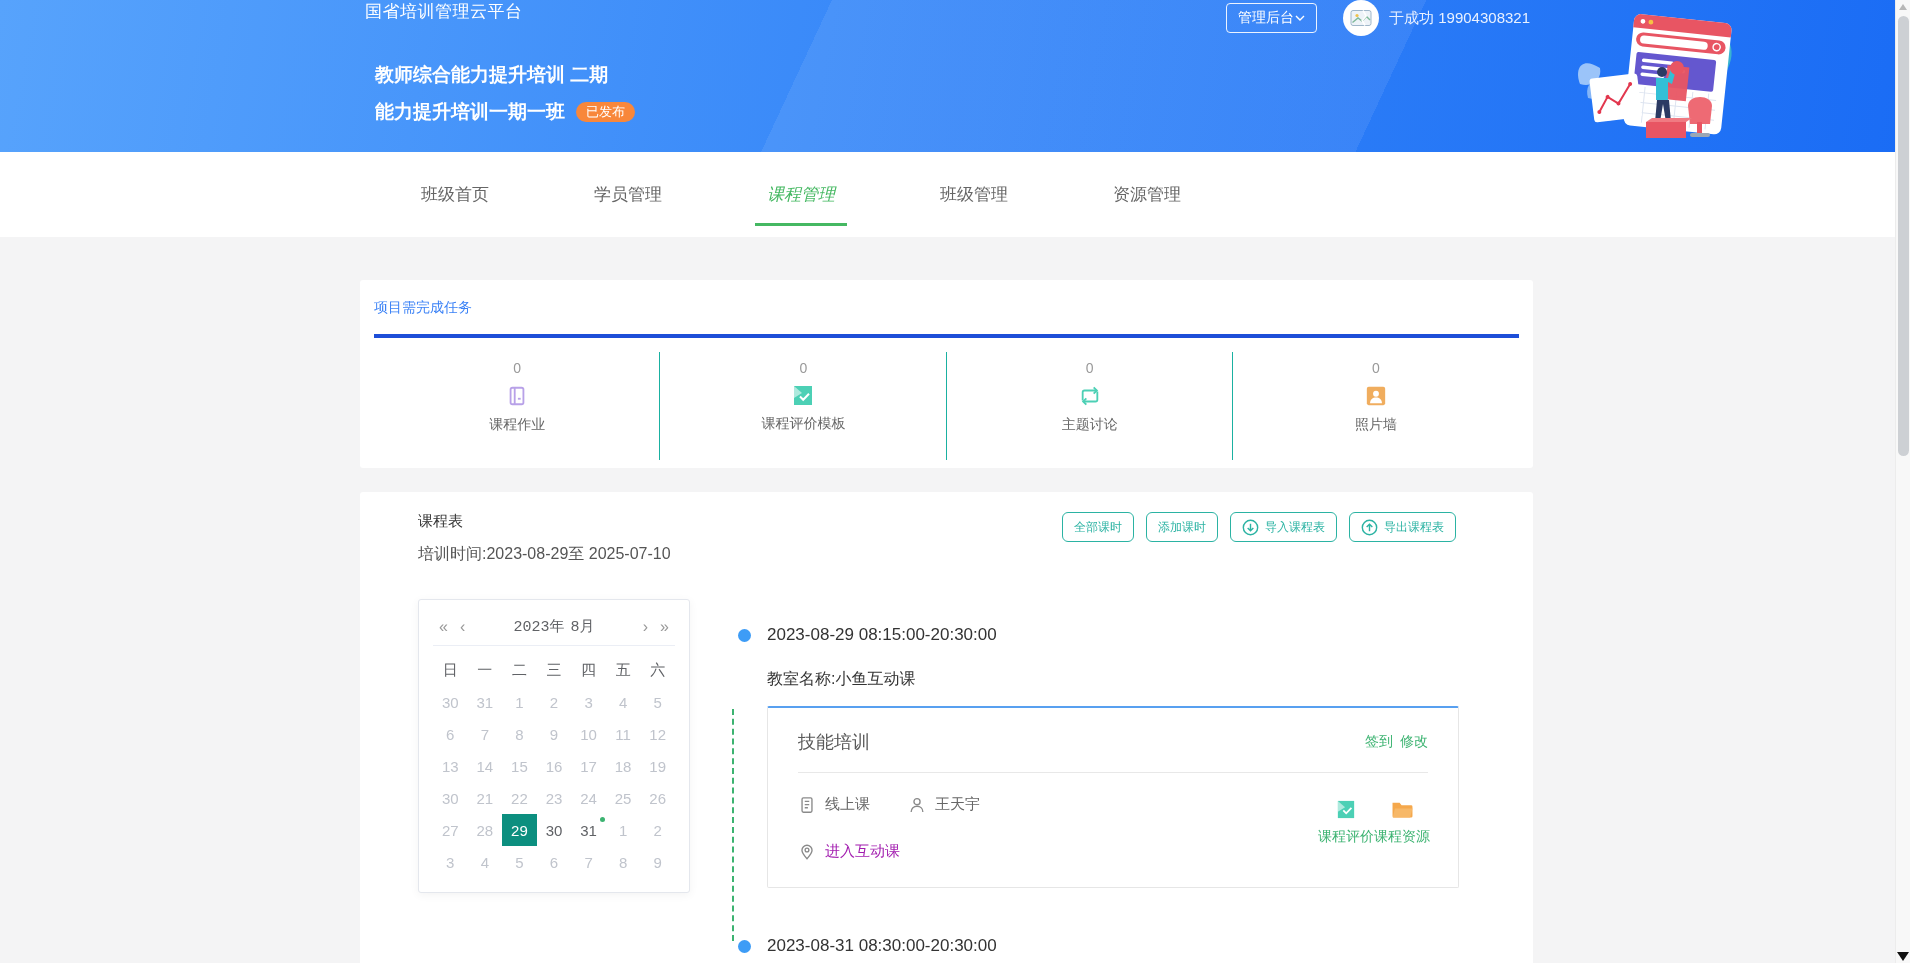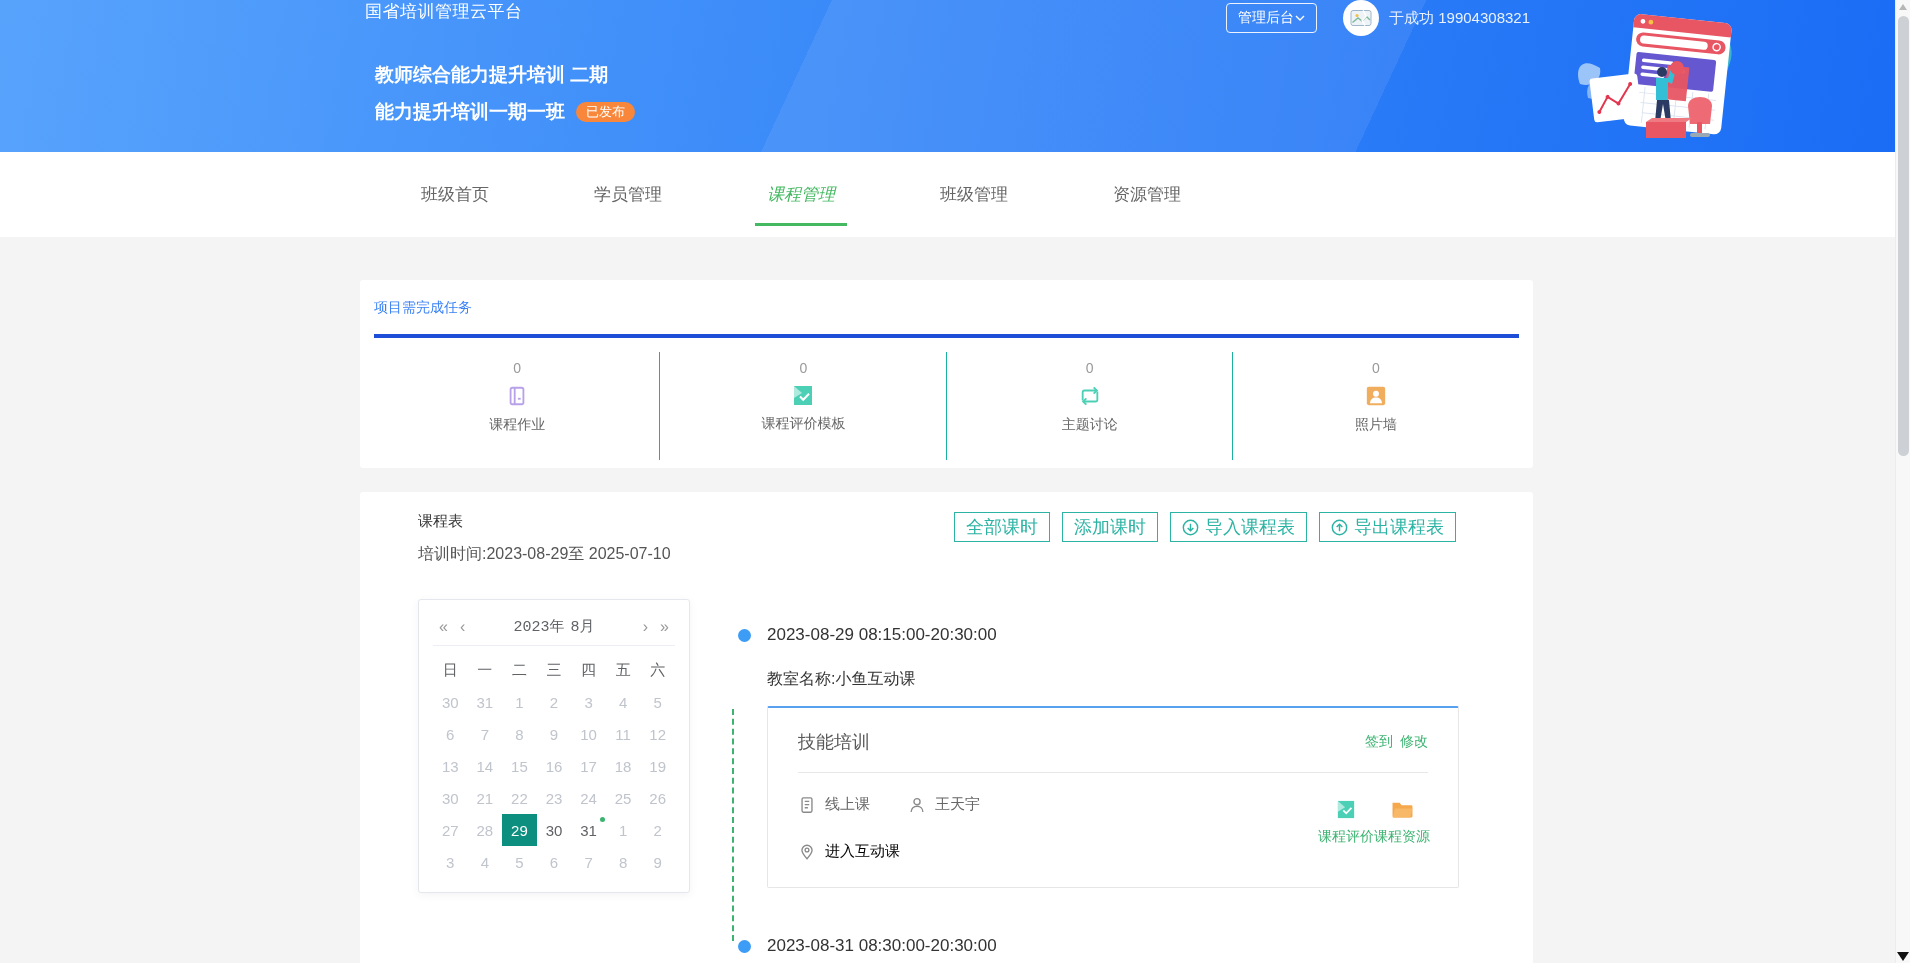--- a/index.html
+++ b/index.html
@@ -38,21 +38,21 @@
   .task-col:not(:last-child)::after { content:""; position:absolute; right:0; top:-8px; height:108px; width:1px; background:#1ab1a1; }
   .task-count { font-size:14px; color:#999; }
   .task-label { font-size:14px; color:#666; }
 
   
   .schedule-card { margin-top:24px; padding:20px 77px 40px 58px; min-height:510px; }
   .schedule-header { display:flex; align-items:flex-start; }
   .schedule-title { font-size:15px; color:#333; }
   .training-time { font-size:16px; color:#555; margin-top:13px; }
   .toolbar { margin-left:auto; display:flex; gap:12px; }
-  .tool-btn { height:30px; display:flex; align-items:center; gap:6px; border:1px solid #2bb3a3; color:#2bb3a3; border-radius:0; background:#fff; font-size:18px; padding:0 11px; cursor:pointer; white-space:nowrap; }
+  .tool-btn { height:30px; display:flex; align-items:center; gap:6px; border:1px solid #2bb3a3; color:#2bb3a3; border-radius:6px; background:#fff; font-size:12px; padding:0 11px; cursor:pointer; white-space:nowrap; }
 
   .schedule-body { display:flex; margin-top:34px; align-items:flex-start; }
 
   
   .calendar { width:272px; border:1px solid #e4e7ed; border-radius:3px; box-shadow:0 2px 10px rgba(0,0,0,.05); padding:8px 14px 14px; background:#fff; flex:none; }
   .cal-header { display:flex; align-items:center; height:38px; border-bottom:1px solid #ebeef5; }
   .cal-nav { color:#999; font-size:16px; cursor:pointer; padding:0 6px; user-select:none; }
   .cal-title { flex:1; text-align:center; font-size:15px; color:#606266;font-family:Liberation Mono, monospace; }
   .cal-title span { padding:0 3px; }
   .cal-weekdays { display:grid; grid-template-columns:repeat(7,1fr); margin-top:8px; }
@@ -73,21 +73,21 @@
 
   .lesson-card { margin:16px 0 0 35px; width:692px; border:1px solid #e6e6e6; border-top:2px solid #58a0f0; border-radius:2px; padding:22px 30px 26px; position:relative; background:#fff; }
   .lesson-head { display:flex; align-items:center; }
   .lesson-title { font-size:18px; color:#595959; }
   .lesson-actions { margin-left:auto; font-size:14px; color:#3cb371; display:flex; gap:7px; }
   .lesson-actions span { cursor:pointer; }
   .lesson-divider { margin-top:18px; border-bottom:1px solid #e8e8e8; }
   .lesson-info { margin-top:22px; display:flex; align-items:center; font-size:15px; color:#666; }
   .info-item { display:flex; align-items:center; gap:9px; }
   .info-item + .info-item { margin-left:38px; }
-  .enter-row { margin-top:28px; display:flex; align-items:center; gap:9px; font-size:15px; color:#000000; cursor:pointer; }
+  .enter-row { margin-top:28px; display:flex; align-items:center; gap:9px; font-size:15px; color:#a21caf; cursor:pointer; }
   .lesson-links { position:absolute; right:28px; top:92px; display:flex; }
   .link-col { display:flex; flex-direction:column; align-items:center; gap:9px; cursor:pointer; }
   .link-col .link-label { font-size:14px; color:#3cb371; white-space:nowrap; }
   .session-2 { margin-top:48px; }
 
   
   .scrollbar { position:fixed; right:0; top:0; width:15px; height:963px; background:#f8f8f8; border-left:1px solid #ececec; z-index:50; }
   .scroll-up { position:absolute; top:4px; left:3px; width:0; height:0; border-left:4px solid transparent; border-right:4px solid transparent; border-bottom:6px solid #b7b7b7; }
   .scroll-thumb { position:absolute; top:16px; left:2px; width:11px; height:440px; background:#cdd0d4; border-radius:6px; cursor:pointer; }
   .scroll-down { position:absolute; bottom:2px; left:1px; width:0; height:0; border-left:6px solid transparent; border-right:6px solid transparent; border-top:9px solid #111; }

